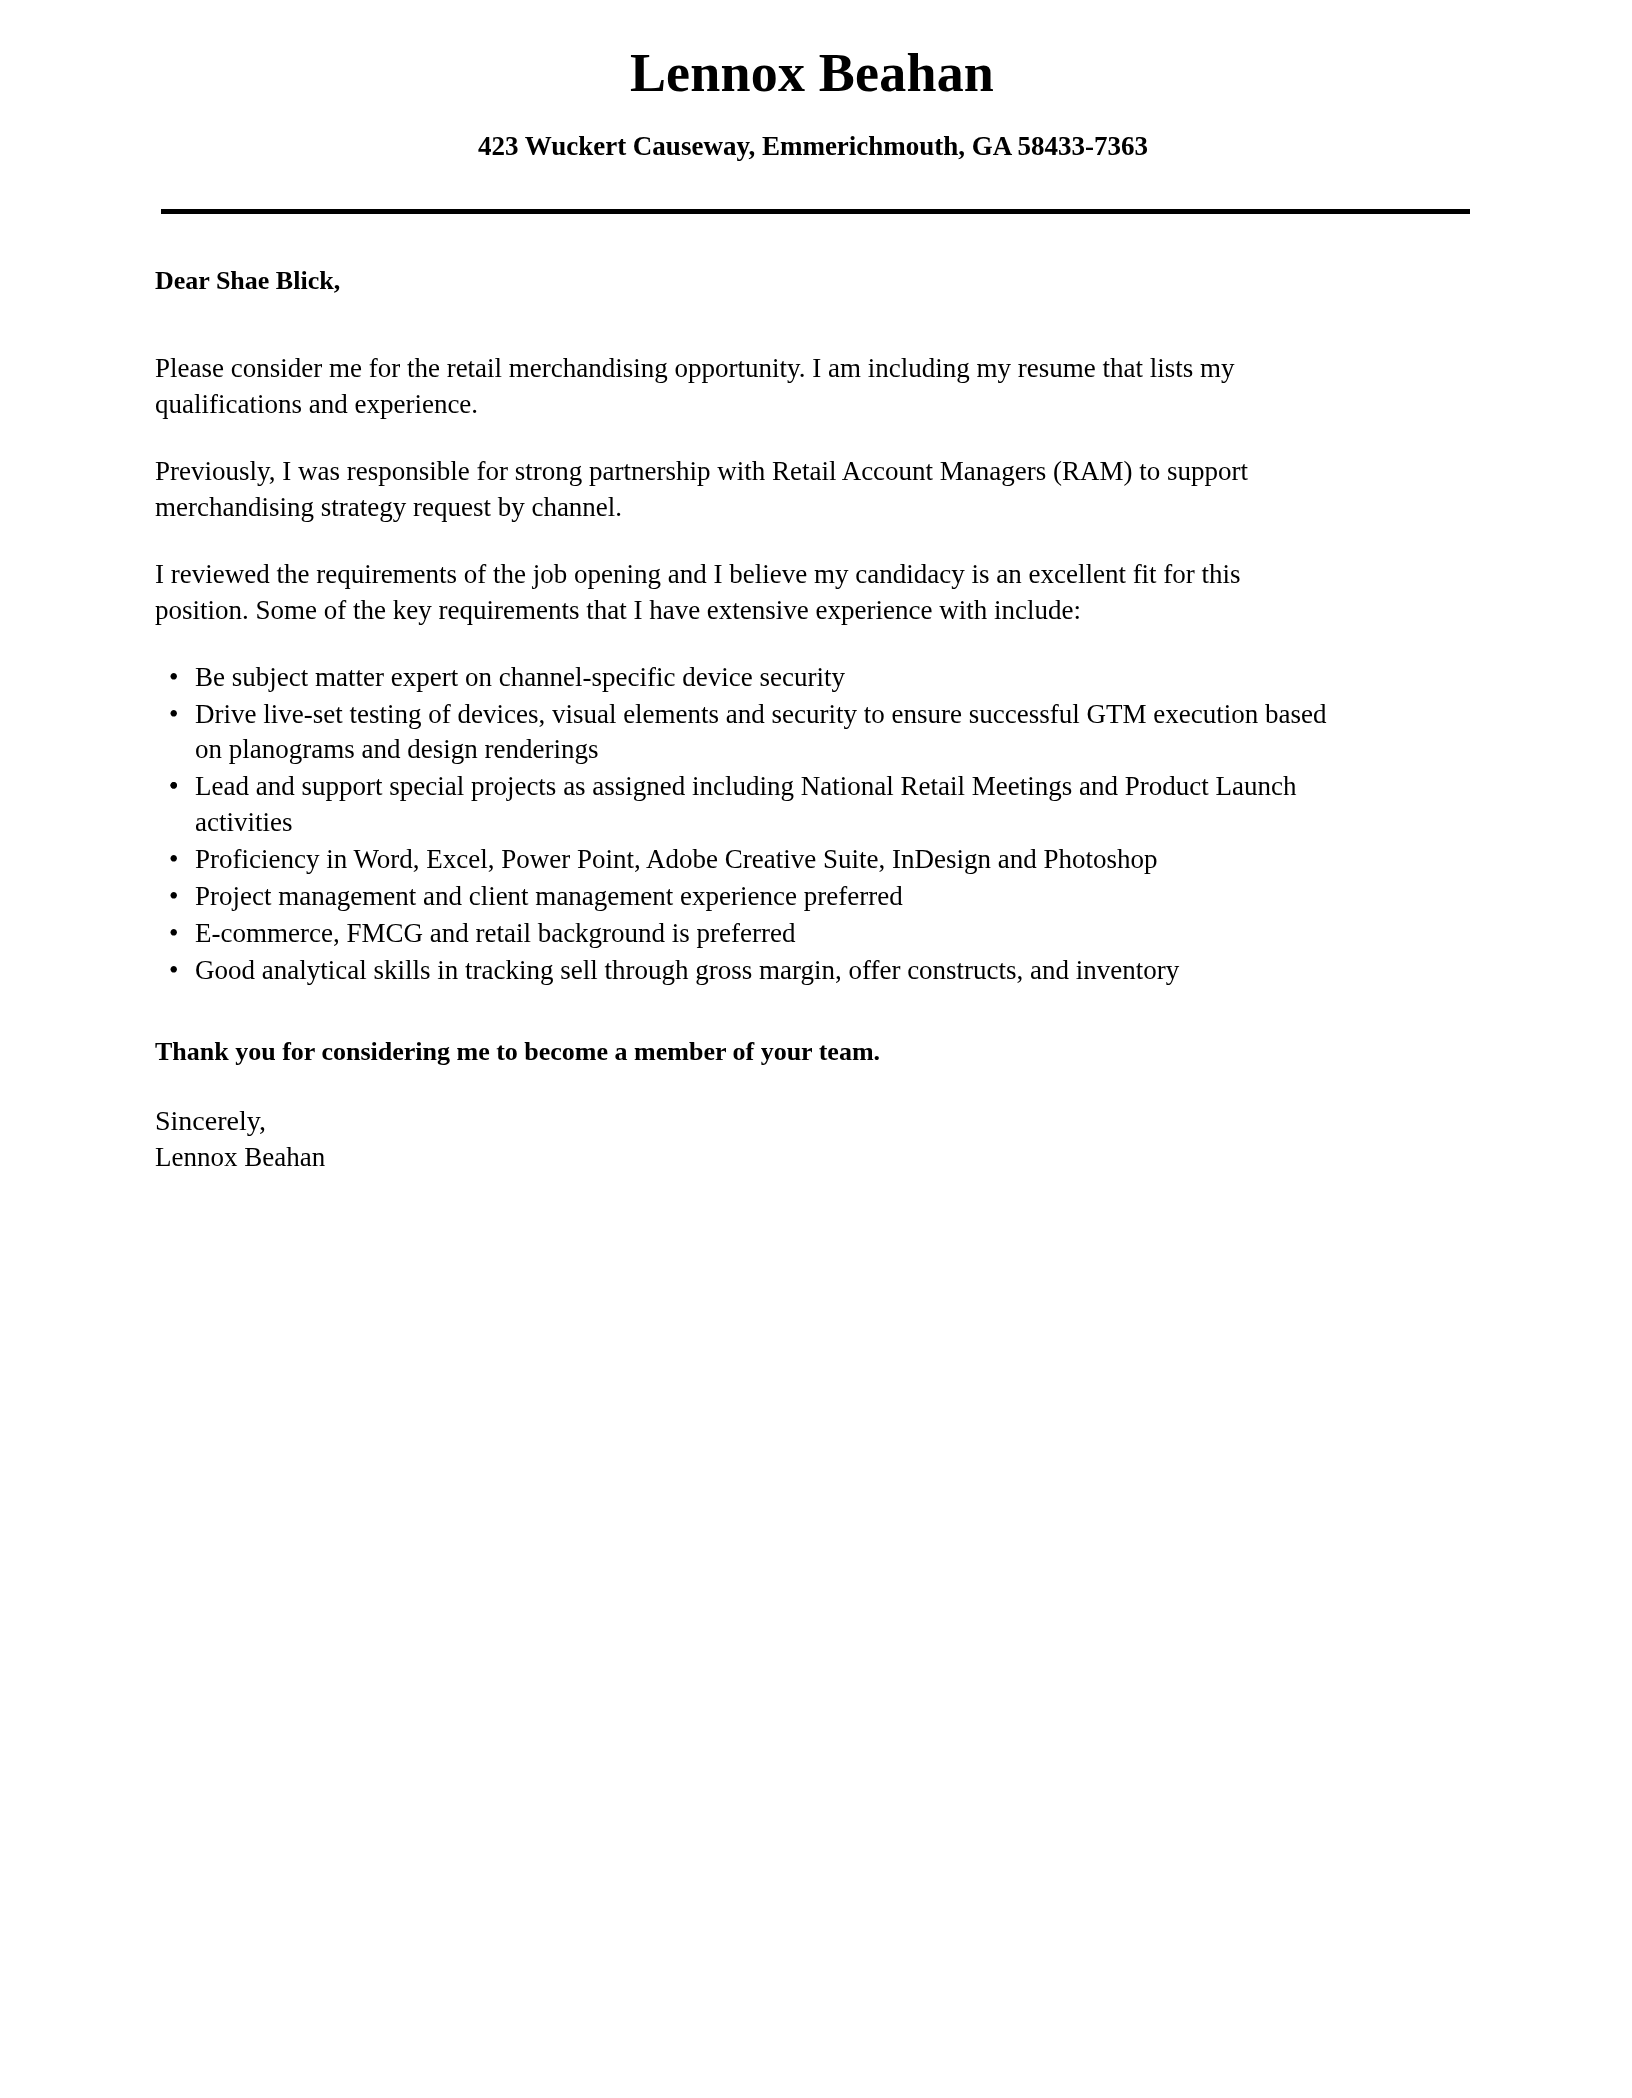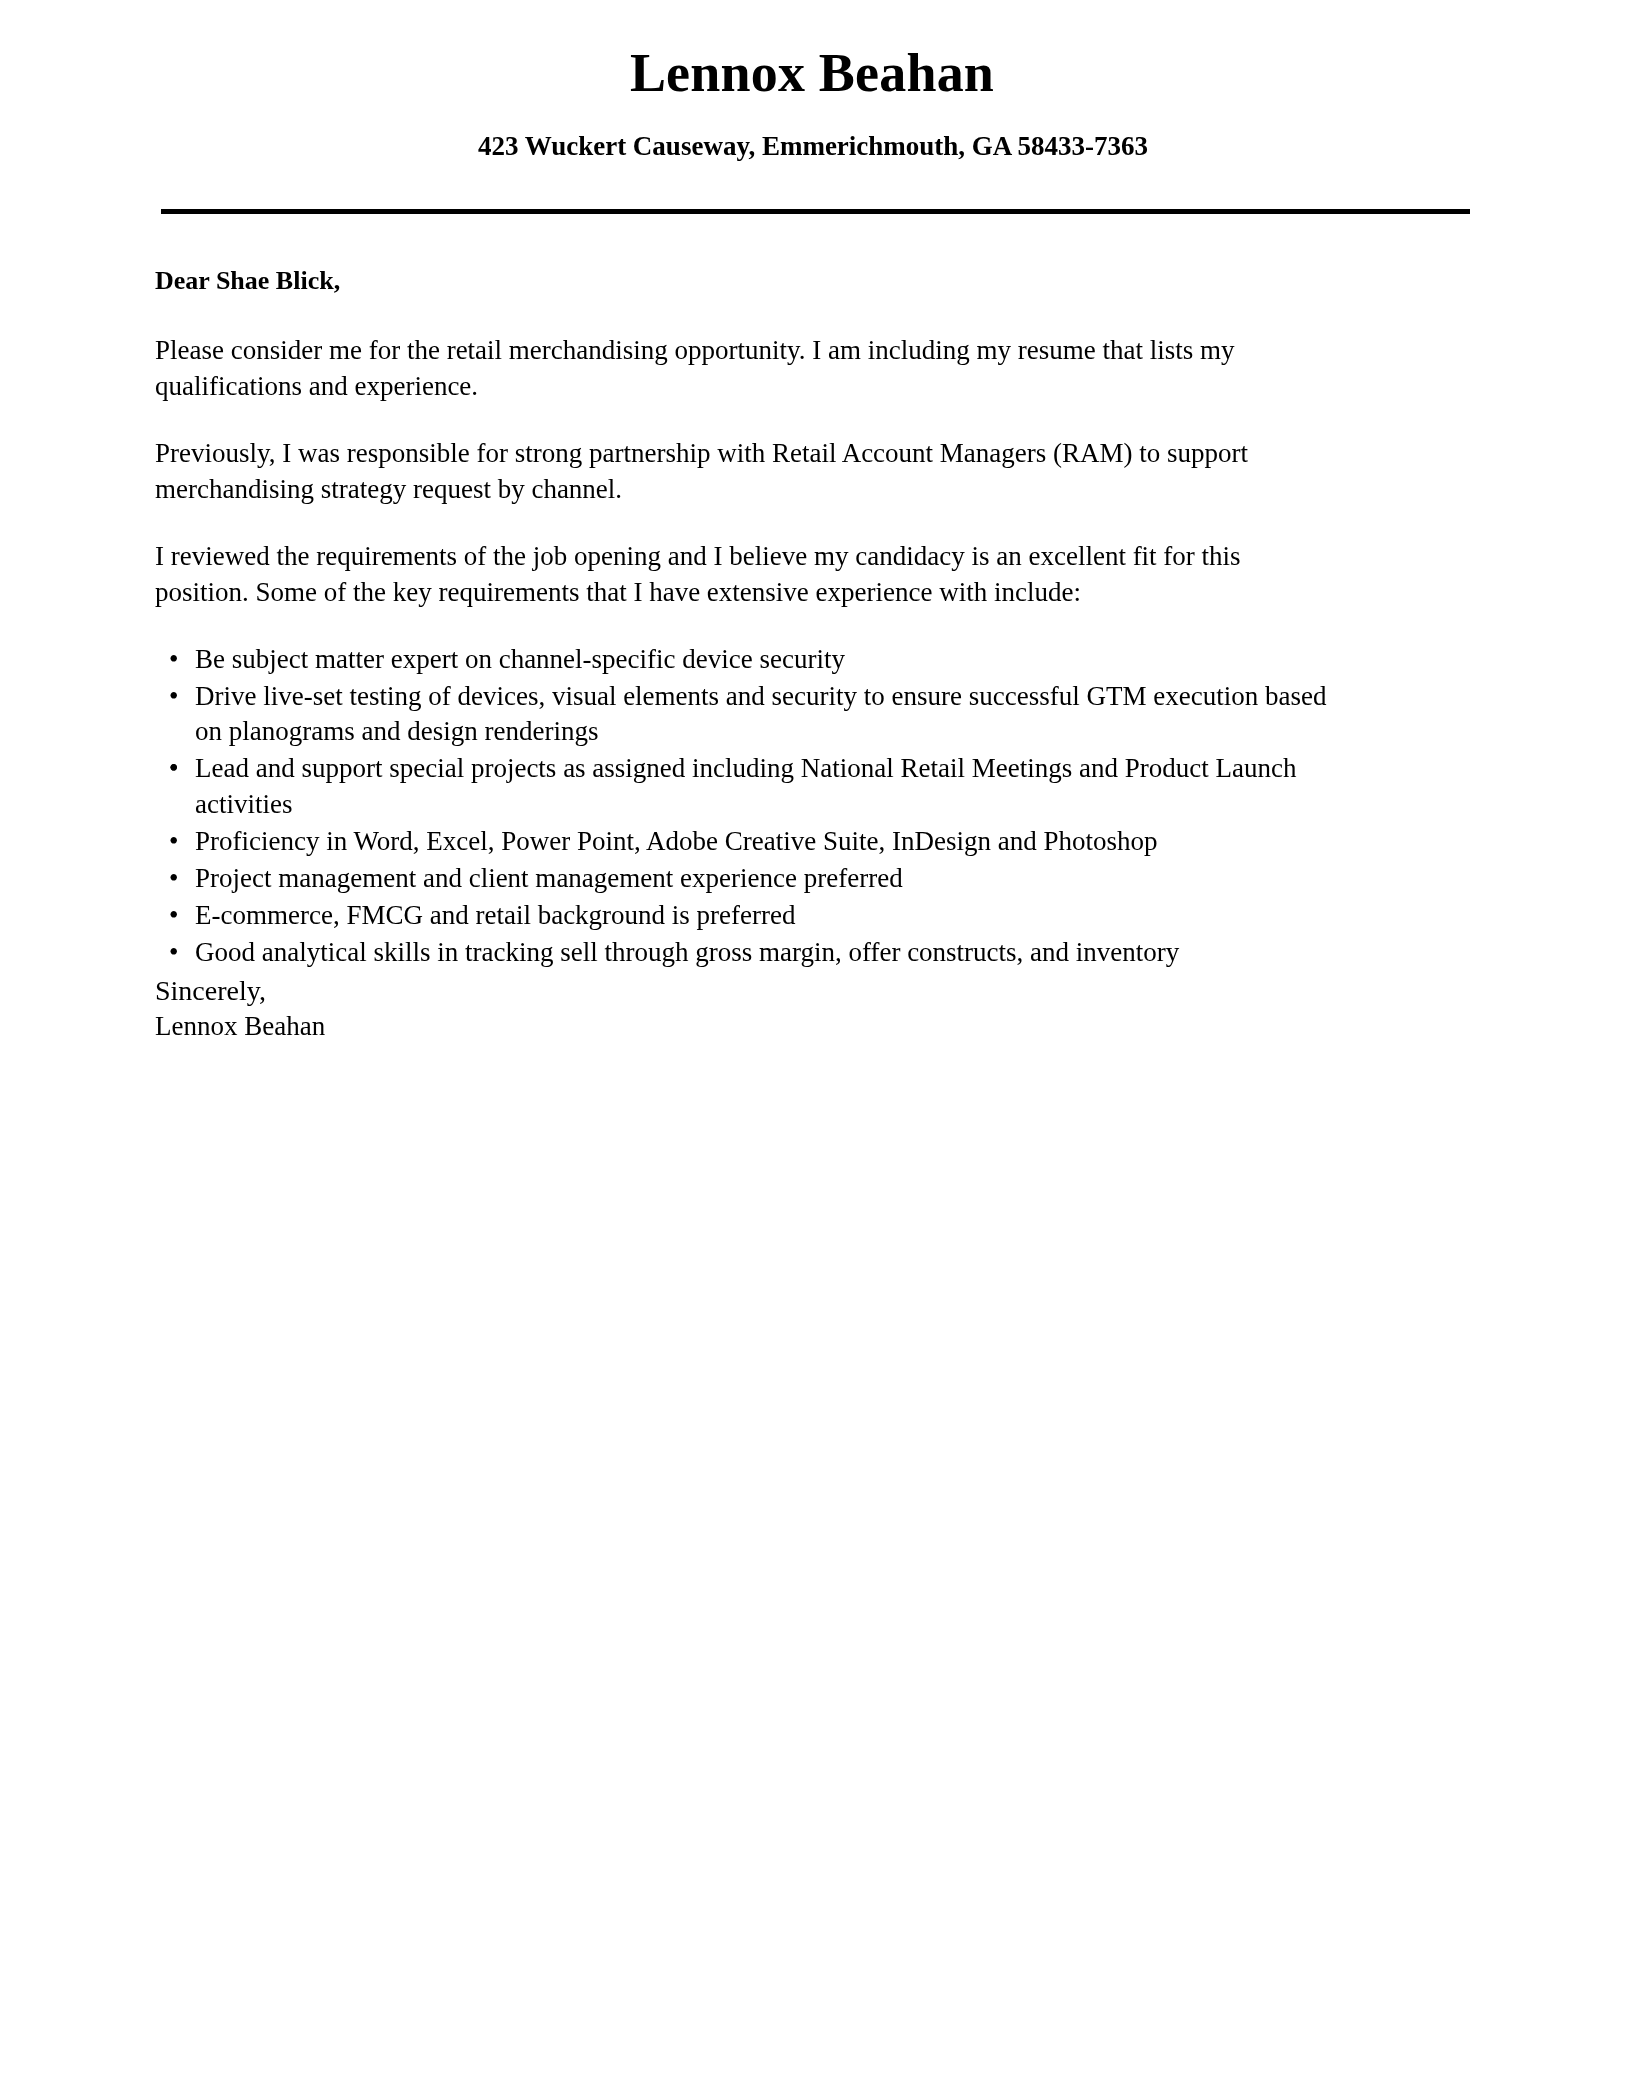--- a/index.html
+++ b/index.html
@@ -52,21 +52,21 @@
   .body-block {
     position: absolute;
     left: 155px;
     top: 265px;
     width: 1185px;
   }
   .salutation {
     font-size: 26px;
     font-weight: bold;
     line-height: 1.2;
-    margin: 0 0 37px 0;
+    margin: 0 0 55px 0;
   }
   p.para {
     font-size: 27px;
     line-height: 1.33;
     margin: 0 0 31px 0;
     text-align: left;
   }
   ul.requirements {
     list-style: none;
     margin: 0 0 0 0;
@@ -152,20 +152,21 @@
       <li>
         <span class="bullet-marker">•</span>
         <span>E-commerce, FMCG and retail background is preferred</span>
       </li>
       <li>
         <span class="bullet-marker">•</span>
         <span>Good analytical skills in tracking sell through gross margin, offer constructs, and inventory</span>
       </li>
     </ul>
 
+    <div class="closing-thanks">Thank you for considering me to become a member of your team.</div>
 
     <div class="signoff">Sincerely,</div>
 
     <div class="signoff-name">Lennox Beahan</div>
 
   </div>
 
 </div>
 
 </body></html>

